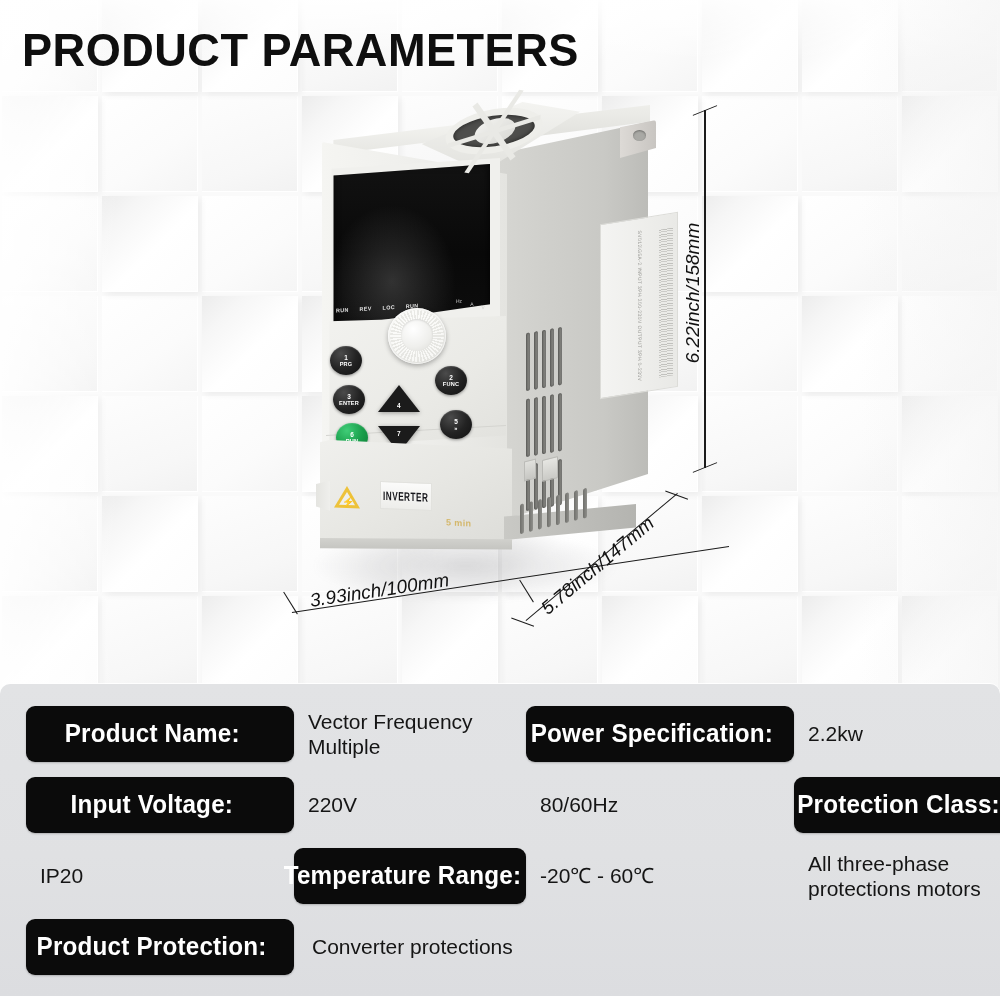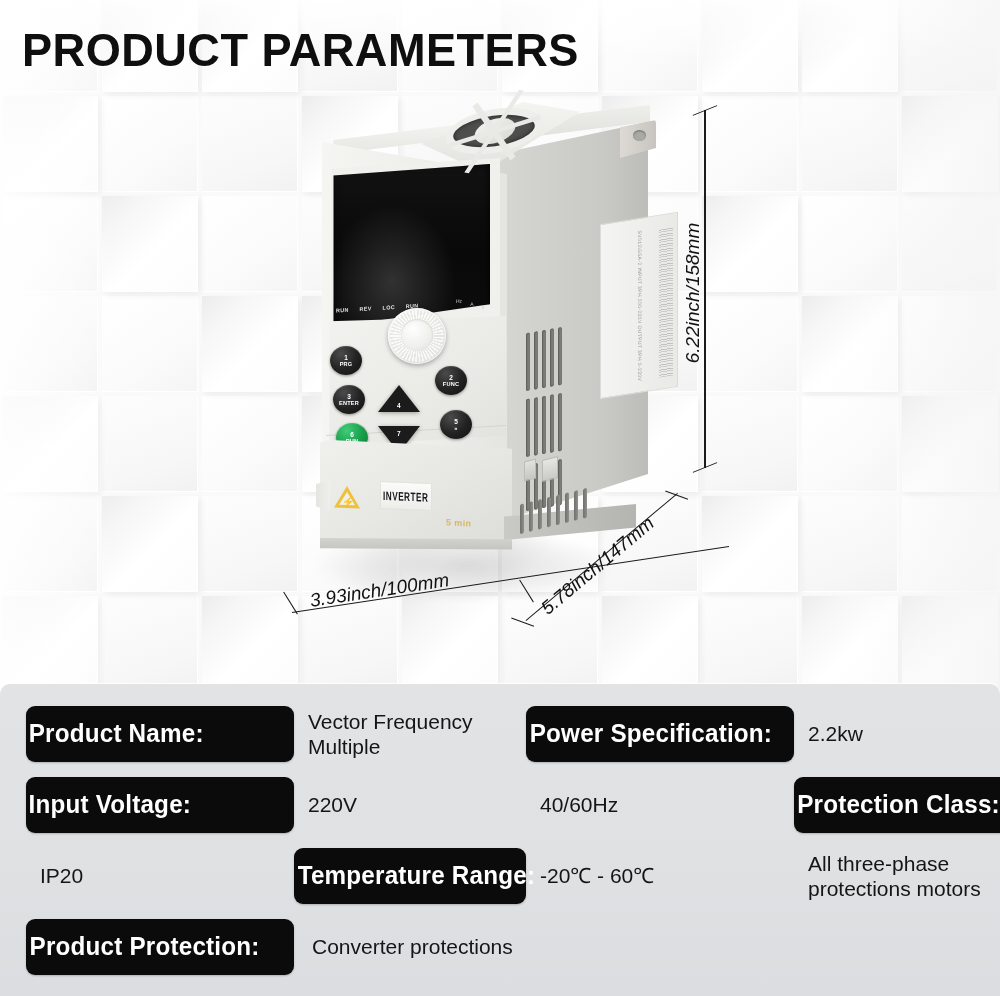--- a/index.html
+++ b/index.html
@@ -497,21 +497,21 @@
     column-gap:0;
     row-gap:0;
     align-items:center;
   }
   .pill {
     background:#0b0b0b;
     border-radius:9px;
     height:56px;
     display:flex;
     align-items:center;
-    justify-content:flex-start;
+    justify-content:center;
     padding-right:16px;
     box-shadow:0 1px 2px rgba(0,0,0,0.22);
   }
   .pill span {
     font-family:"Liberation Sans Narrow","Liberation Sans",sans-serif;
     font-size:25px;
     font-weight:bold;
     color:#ffffff;
     letter-spacing:0.2px;
     white-space:nowrap;
@@ -766,21 +766,21 @@
       <div class="val wrap">Vector Frequency Multiple</div>
       <div class="pill">
         <span>Power Specification:</span>
       </div>
       <div class="val">2.2kw</div>
 
       <div class="pill">
         <span>Input Voltage:</span>
       </div>
       <div class="val">220V</div>
-      <div class="val">40/60Hz</div>
+      <div class="val">80/60Hz</div>
 
       <div class="pill">
         <span>Protection Class:</span>
       </div>
       <div class="val">IP20</div>
       <div class="pill">
         <span>Temperature Range:</span>
       </div>
       <div class="val">-20℃ - 60℃</div>
 

